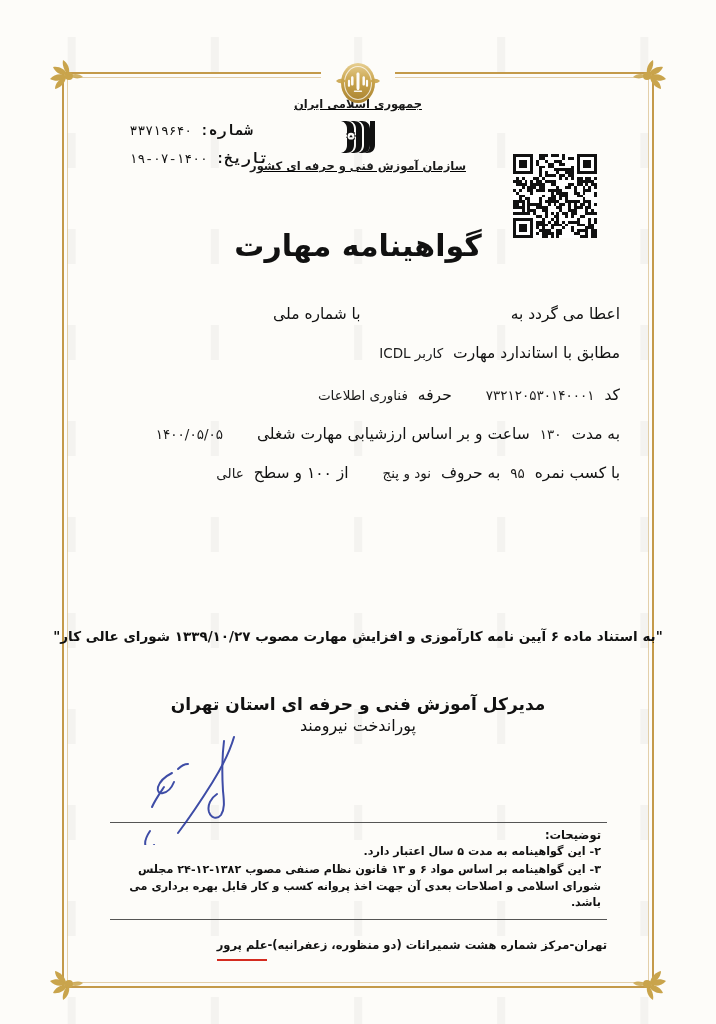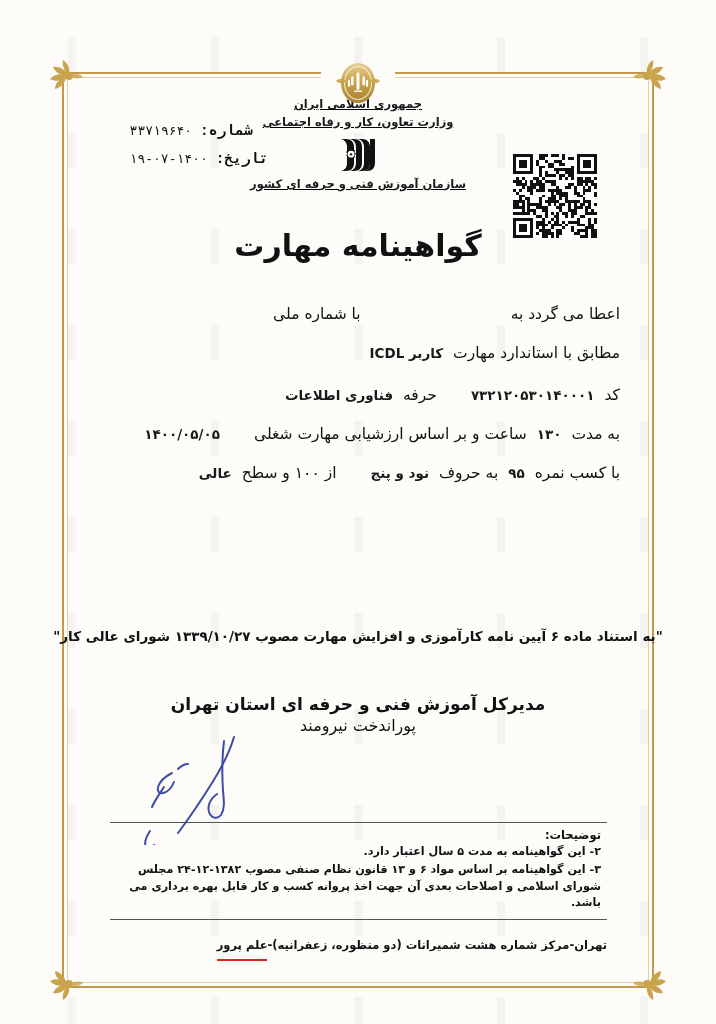--- a/index.html
+++ b/index.html
@@ -128,21 +128,21 @@
   .frow{
     display:flex;
     align-items:baseline;
     margin-bottom:21px;
     font-size:15px;
     color:#111;
     white-space:nowrap;
   }
   .frow.wide{margin-bottom:24px;}
   .lbl{font-weight:400;font-size:15.5px;}
-  .val{font-weight:700;font-size:13.5px;color:#1a1a1a;}
+  .val{font-weight:400;font-size:13.5px;color:#1a1a1a;}
   .gap-sm{width:10px;display:inline-block;}
   .gap-md{width:34px;display:inline-block;}
   .blank{display:inline-block;min-width:150px;}
   .ltr{direction:ltr;unicode-bidi:embed;display:inline-block;}
 
   
   .quote{
     position:absolute;
     top:628px;left:0;right:0;
     text-align:center;
@@ -348,21 +348,20 @@
       </g>
       <g fill="#c9a44c" opacity=".9">
         <path d="M6 26c3-3 7-3 10 0-3 3-7 3-10 0z"></path>
         <path d="M50 26c-3-3-7-3-10 0 3 3 7 3 10 0z"></path>
       </g>
     </svg>
   </div>
 
   <div class="header">
     <div class="hdr-line">جمهوری اسلامی ایران</div>
-    <div class="hdr-line">وزارت تعاون، کار و رفاه اجتماعی</div>
 
     <svg class="org-logo" viewBox="0 0 52 40">
       <g fill="#111">
         <path d="M14 4c5 0 8 3 8 8v16c0 5-3 8-8 8H9c4-1 6-4 6-8V12c0-4-2-7-6-8h5z"></path>
         <path d="M22 4c5 0 8 3 8 8v16c0 5-3 8-8 8h-4c4-1 6-4 6-8V12c0-4-2-7-6-8h4z"></path>
         <path d="M30 4c5 0 8 3 8 8v16c0 5-3 8-8 8h-4c4-1 6-4 6-8V12c0-4-2-7-6-8h4z"></path>
         <path d="M38 4h5v24c0 5-3 8-8 8h-3c4-1 6-4 6-8V4z"></path>
       </g>
       <g fill="#111">
         <path d="M16 14l2.2.9 1.6-1.7 1 2.2 2.4-.2-.8 2.3 2 1.4-2 1.4.8 2.3-2.4-.2-1 2.2-1.6-1.7L16 24l.2-2.4-2.2-1 1.4-1.9-1.4-1.9 2.2-1L16 14z"></path>

